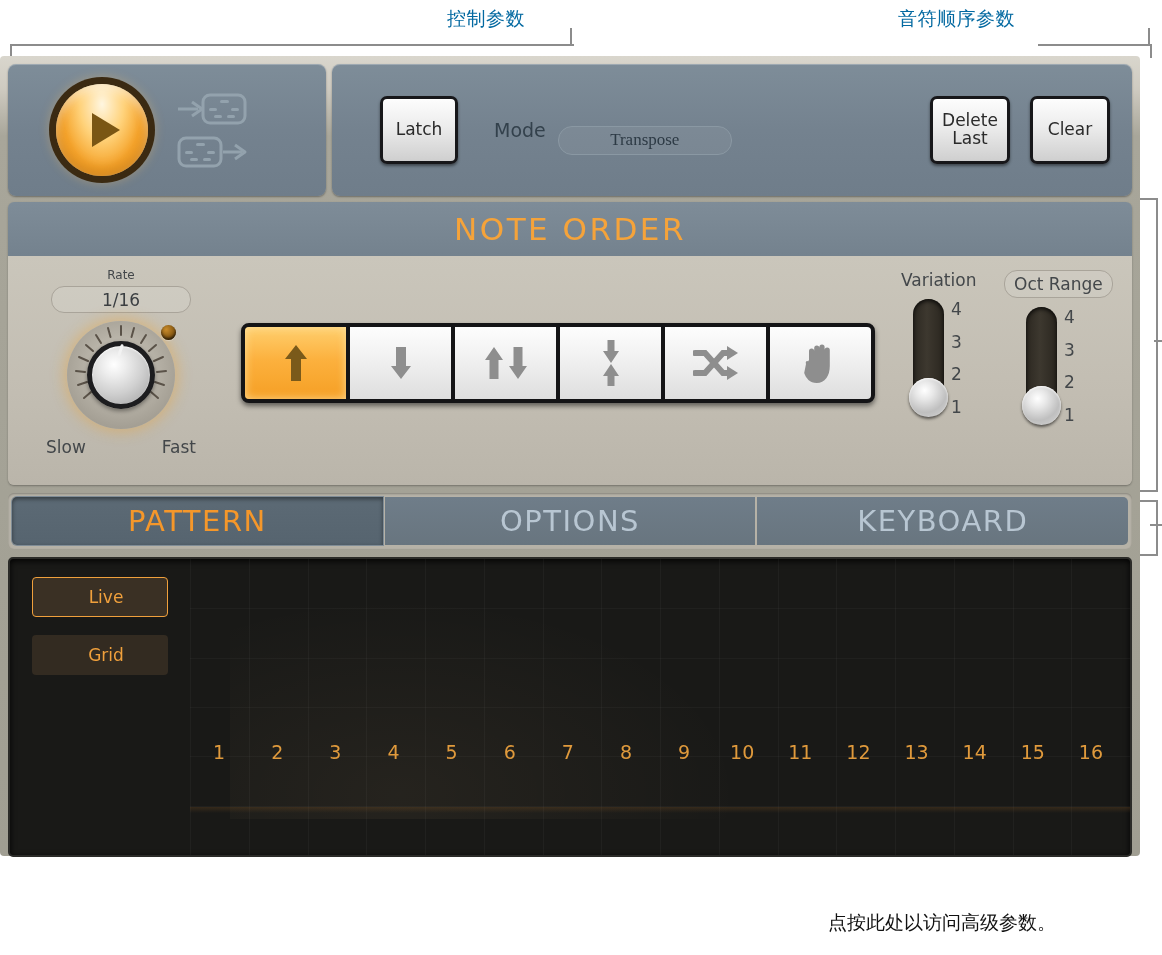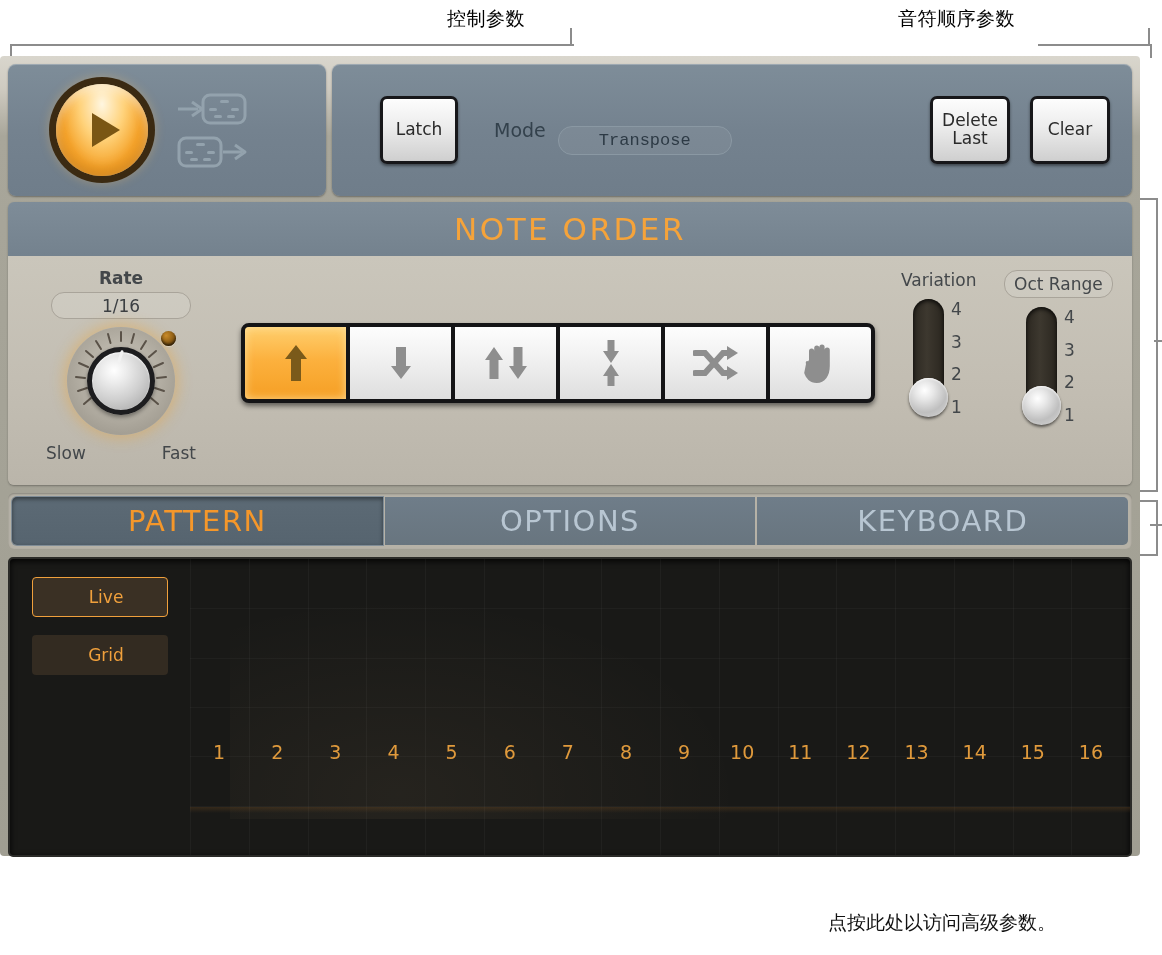--- a/index.html
+++ b/index.html
@@ -9,21 +9,21 @@
     font-family:"Liberation Sans", sans-serif;
     overflow:hidden;
     position:relative;
   }
 
   
   .anno-label{
     position:absolute;
     font-family:"DejaVu Sans", sans-serif;
     font-size:19px;
-    color:#000000;
+    color:#0369a1;
     white-space:nowrap;
     letter-spacing:.5px;
   }
   .brk{position:absolute;border-color:#8c8c8c;border-style:solid;}
 
   
   #plugin{
     position:absolute;left:0;top:56px;width:1140px;height:800px;
     background:linear-gradient(180deg,#d9d6cd 0%,#cfcbc1 4%,#a8a69a 10%,#a09e92 100%);
     border-radius:4px;
@@ -81,21 +81,21 @@
   .right-btns{position:absolute;right:22px;display:flex;gap:20px;}
 
   .mode-wrap{display:flex;align-items:center;margin-left:36px;gap:12px;}
   .mode-label{color:#33414c;font-size:19px;font-family:"DejaVu Sans",sans-serif;}
   .mode-field{
     width:172px;height:27px;border-radius:14px;
     border:1px solid #8a98a3;
     background:rgba(255,255,255,.06);
     color:#2d3a45;font-size:17px;
     display:flex;align-items:center;justify-content:center;
-    font-family:Liberation Mono, monospace;
+    font-family:Liberation Serif, serif;
     cursor:pointer;
     margin-top:20px;
   }
 
   
   #note-order-section{
     margin-top:6px;
     border-radius:6px;
     overflow:hidden;
     box-shadow:0 1px 2px rgba(0,0,0,.3);
@@ -110,21 +110,21 @@
     font-family:"DejaVu Sans",sans-serif;
   }
   #note-order-body{
     height:229px;
     background:linear-gradient(180deg,#cac6bb 0%,#c2bdb2 60%,#bab5aa 100%);
     position:relative;
   }
 
   
   #rate-group{position:absolute;left:38px;top:12px;width:150px;text-align:center;}
-  .rate-label{font-size:17px;color:#43474a;font-family:"DejaVu Sans",sans-serif;font-weight:bold;}
+  .rate-label{font-size:12px;color:#43474a;font-family:"DejaVu Sans",sans-serif;}
   .rate-field{
     margin:4px auto 0;width:138px;height:25px;border-radius:13px;
     border:1px solid #a9a49a;background:rgba(255,255,255,.12);
     color:#3b3f42;font-size:17px;display:flex;align-items:center;justify-content:center;
     font-family:"DejaVu Sans",sans-serif;cursor:pointer;
   }
   .knob-area{position:relative;width:126px;height:116px;margin:6px auto 0;}
   .knob-ring{
     position:absolute;left:9px;top:2px;width:108px;height:108px;border-radius:50%;
     background:radial-gradient(circle at 50% 45%, #b9b4a9 40%, #a49f94 72%, #9c978c 100%);

